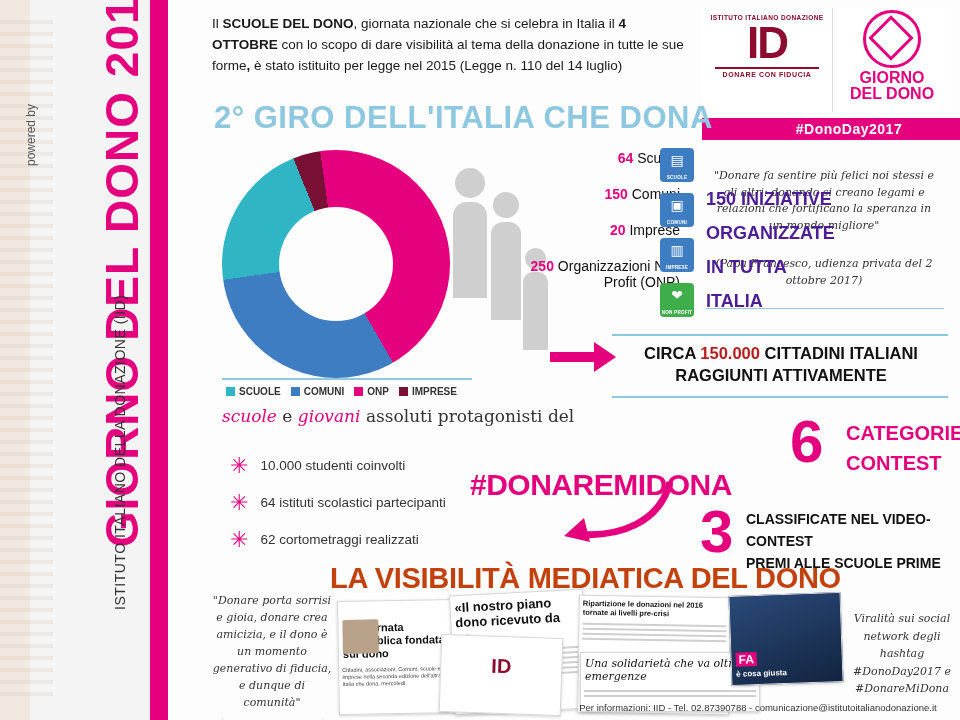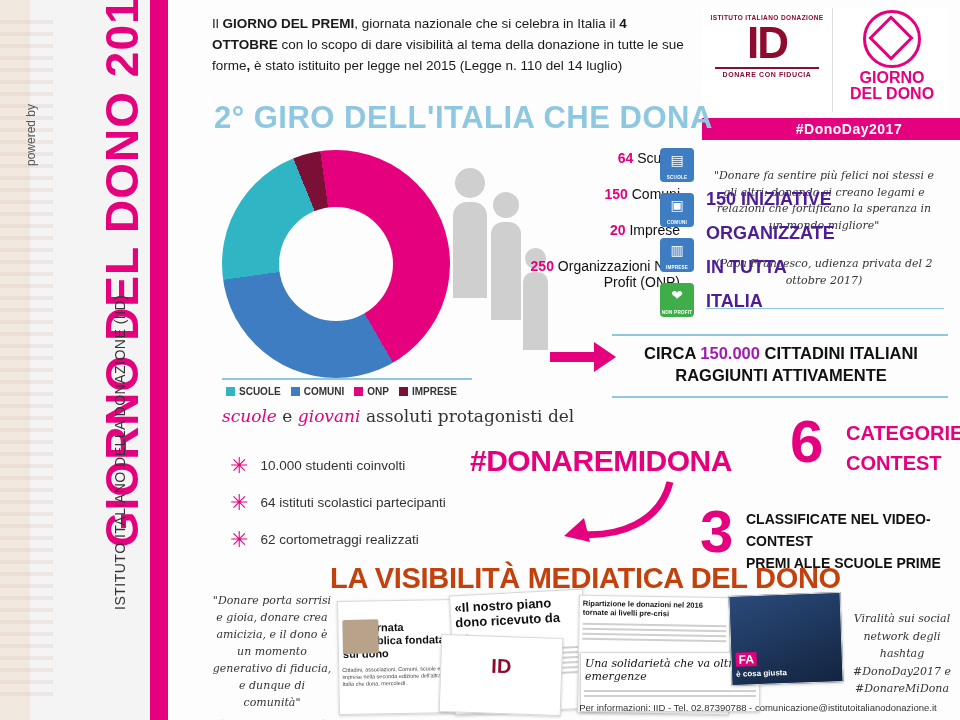--- a/index.html
+++ b/index.html
@@ -81,33 +81,33 @@
   .ic .gl{font-size:14px;line-height:24px;display:block;}
 
   .inizio2{position:absolute;left:706px;top:182px;width:128px;font-size:18px;font-weight:bold;color:#4c1d95;line-height:34px;}
 
   
   .arrow{position:absolute;left:550px;top:340px;width:70px;height:34px;}
   .arrow .shaft{position:absolute;left:0;top:12px;width:46px;height:10px;background:#e5007e;}
   .arrow .head{position:absolute;left:44px;top:2px;width:0;height:0;border-top:15px solid transparent;border-bottom:15px solid transparent;border-left:22px solid #e5007e;}
   .citt-rule-top{position:absolute;left:612px;top:334px;width:336px;height:2px;background:#8ec8e0;}
   .citt{position:absolute;left:616px;top:342px;width:330px;text-align:center;font-size:16.5px;font-weight:bold;color:#111;line-height:22px;}
-  .citt b{color:#a21caf;margin-top:37px;}
+  .citt b{color:#b91c1c;margin-top:37px;}
   .citt-rule-bot{position:absolute;left:612px;top:396px;width:336px;height:2px;background:#8ec8e0;}
 
   
   .scuole-line{position:absolute;left:222px;top:404px;width:430px;font-size:17px;color:#333;line-height:24px;
      font-family:"DejaVu Serif",serif;}
   .scuole-line .pk{color:#e5007e;font-style:italic;}
   .bullets{position:absolute;left:230px;top:458px;width:300px;font-size:13.5px;color:#333;}
   .bullets .b{display:flex;align-items:center;margin-bottom:22px;}
   .bullets .ast{color:#e5007e;font-size:22px;margin-right:12px;line-height:14px;}
 
   
-  .dmd{position:absolute;left:470px;top:444px;font-size:30px;font-weight:bold;color:#e5007e;letter-spacing:-.5px;}
+  .dmd{position:absolute;left:470px;top:468px;font-size:30px;font-weight:bold;color:#e5007e;letter-spacing:-.5px;}
   .curve{position:absolute;left:560px;top:478px;width:120px;height:70px;}
 
   
   .six{position:absolute;left:790px;top:412px;font-size:60px;font-weight:bold;color:#e5007e;line-height:60px;}
   .cat{position:absolute;left:846px;top:418px;font-size:20px;font-weight:bold;color:#e5007e;line-height:30px;}
   .three{position:absolute;left:700px;top:502px;font-size:60px;font-weight:bold;color:#e5007e;line-height:60px;}
   .premi{position:absolute;left:746px;top:508px;width:210px;font-size:14px;font-weight:bold;color:#111;line-height:22px;}
 
   
   .visib{position:absolute;left:330px;top:562px;font-size:29px;font-weight:bold;color:#c2410c;letter-spacing:-.3px;}
@@ -151,21 +151,21 @@
 
   <div class="leftband">
     <div class="ghost"></div>
   </div>
   <div class="pinkbar"></div>
   <div class="title-vert">GIORNO DEL DONO 2017</div>
   <div class="powered">powered by</div>
   <div class="iid-vert">ISTITUTO ITALIANO DELLA DONAZIONE (IID)</div>
 
   <div class="intro">
-    Il <b>GIORNO DEL PREMI</b>, giornata nazionale che si celebra in Italia
+    Il <b>SCUOLE DEL DONO</b>, giornata nazionale che si celebra in Italia
     il <b>4 OTTOBRE</b> con lo scopo di dare visibilità al tema della donazione
     in tutte le sue forme<b>,</b> è stato istituito per legge nel 2015 (Legge n. 110 del 14 luglio)
   </div>
 
   <div class="logo-box">
     <div class="logo-id">
       <div class="top">ISTITUTO ITALIANO DONAZIONE</div>
       <div class="big">ID</div>
       <div class="bar"></div>
       <div class="sub">DONARE CON FIDUCIA</div>

